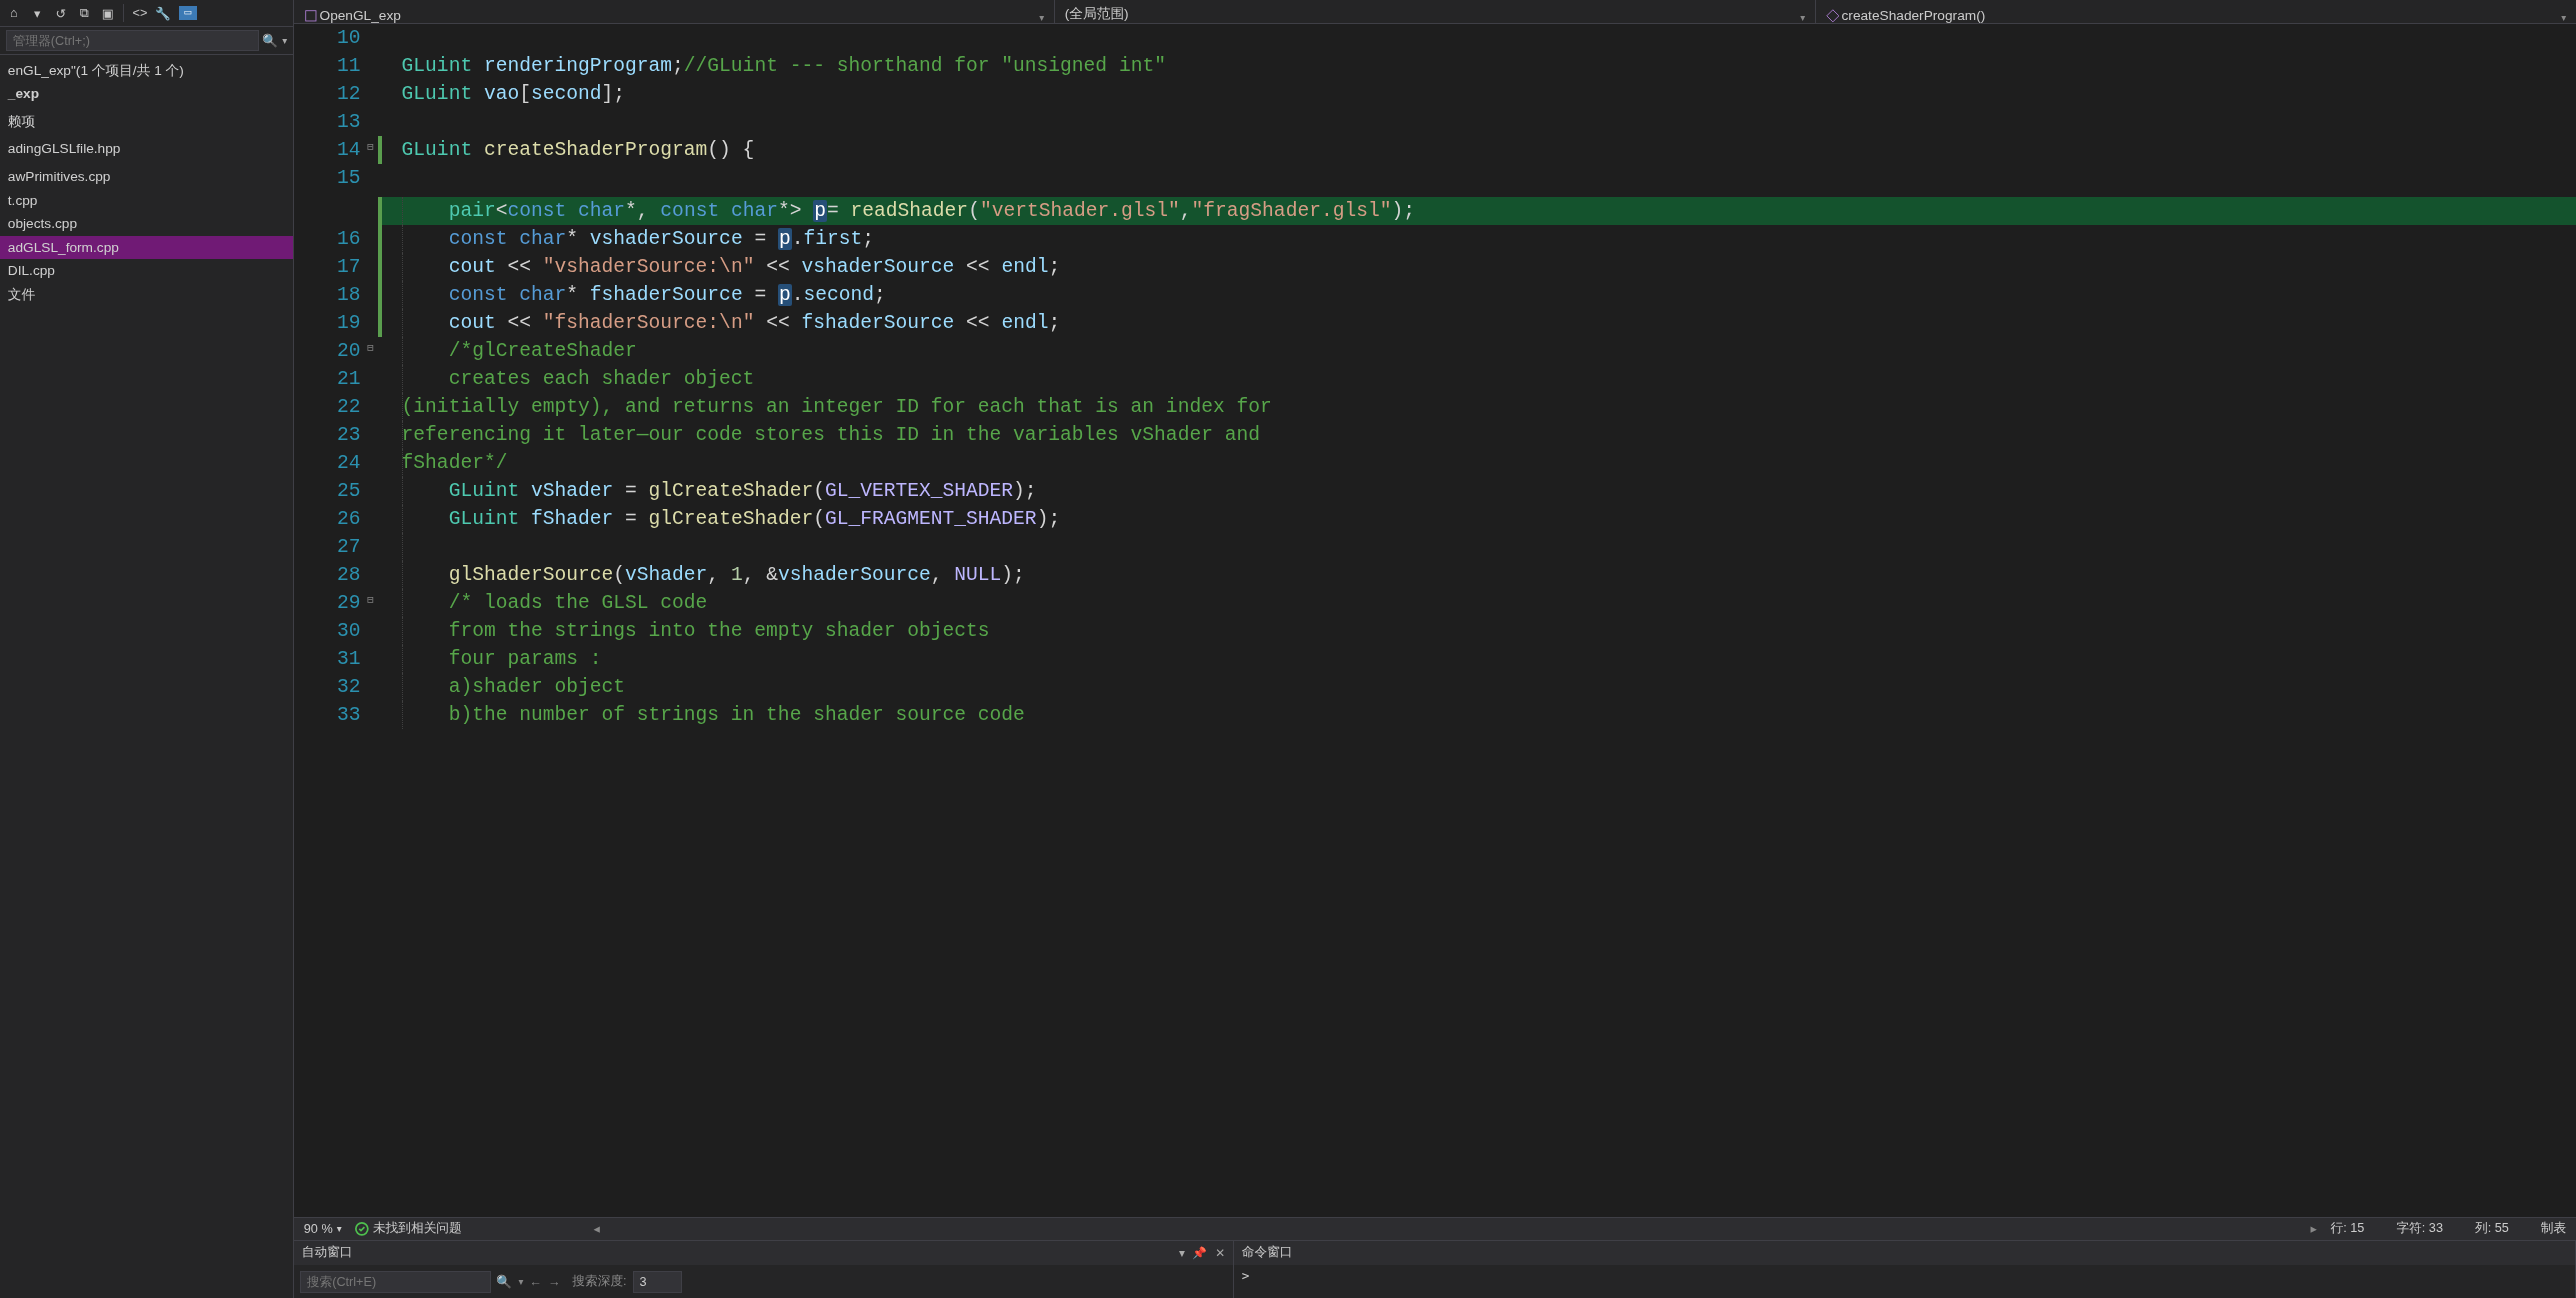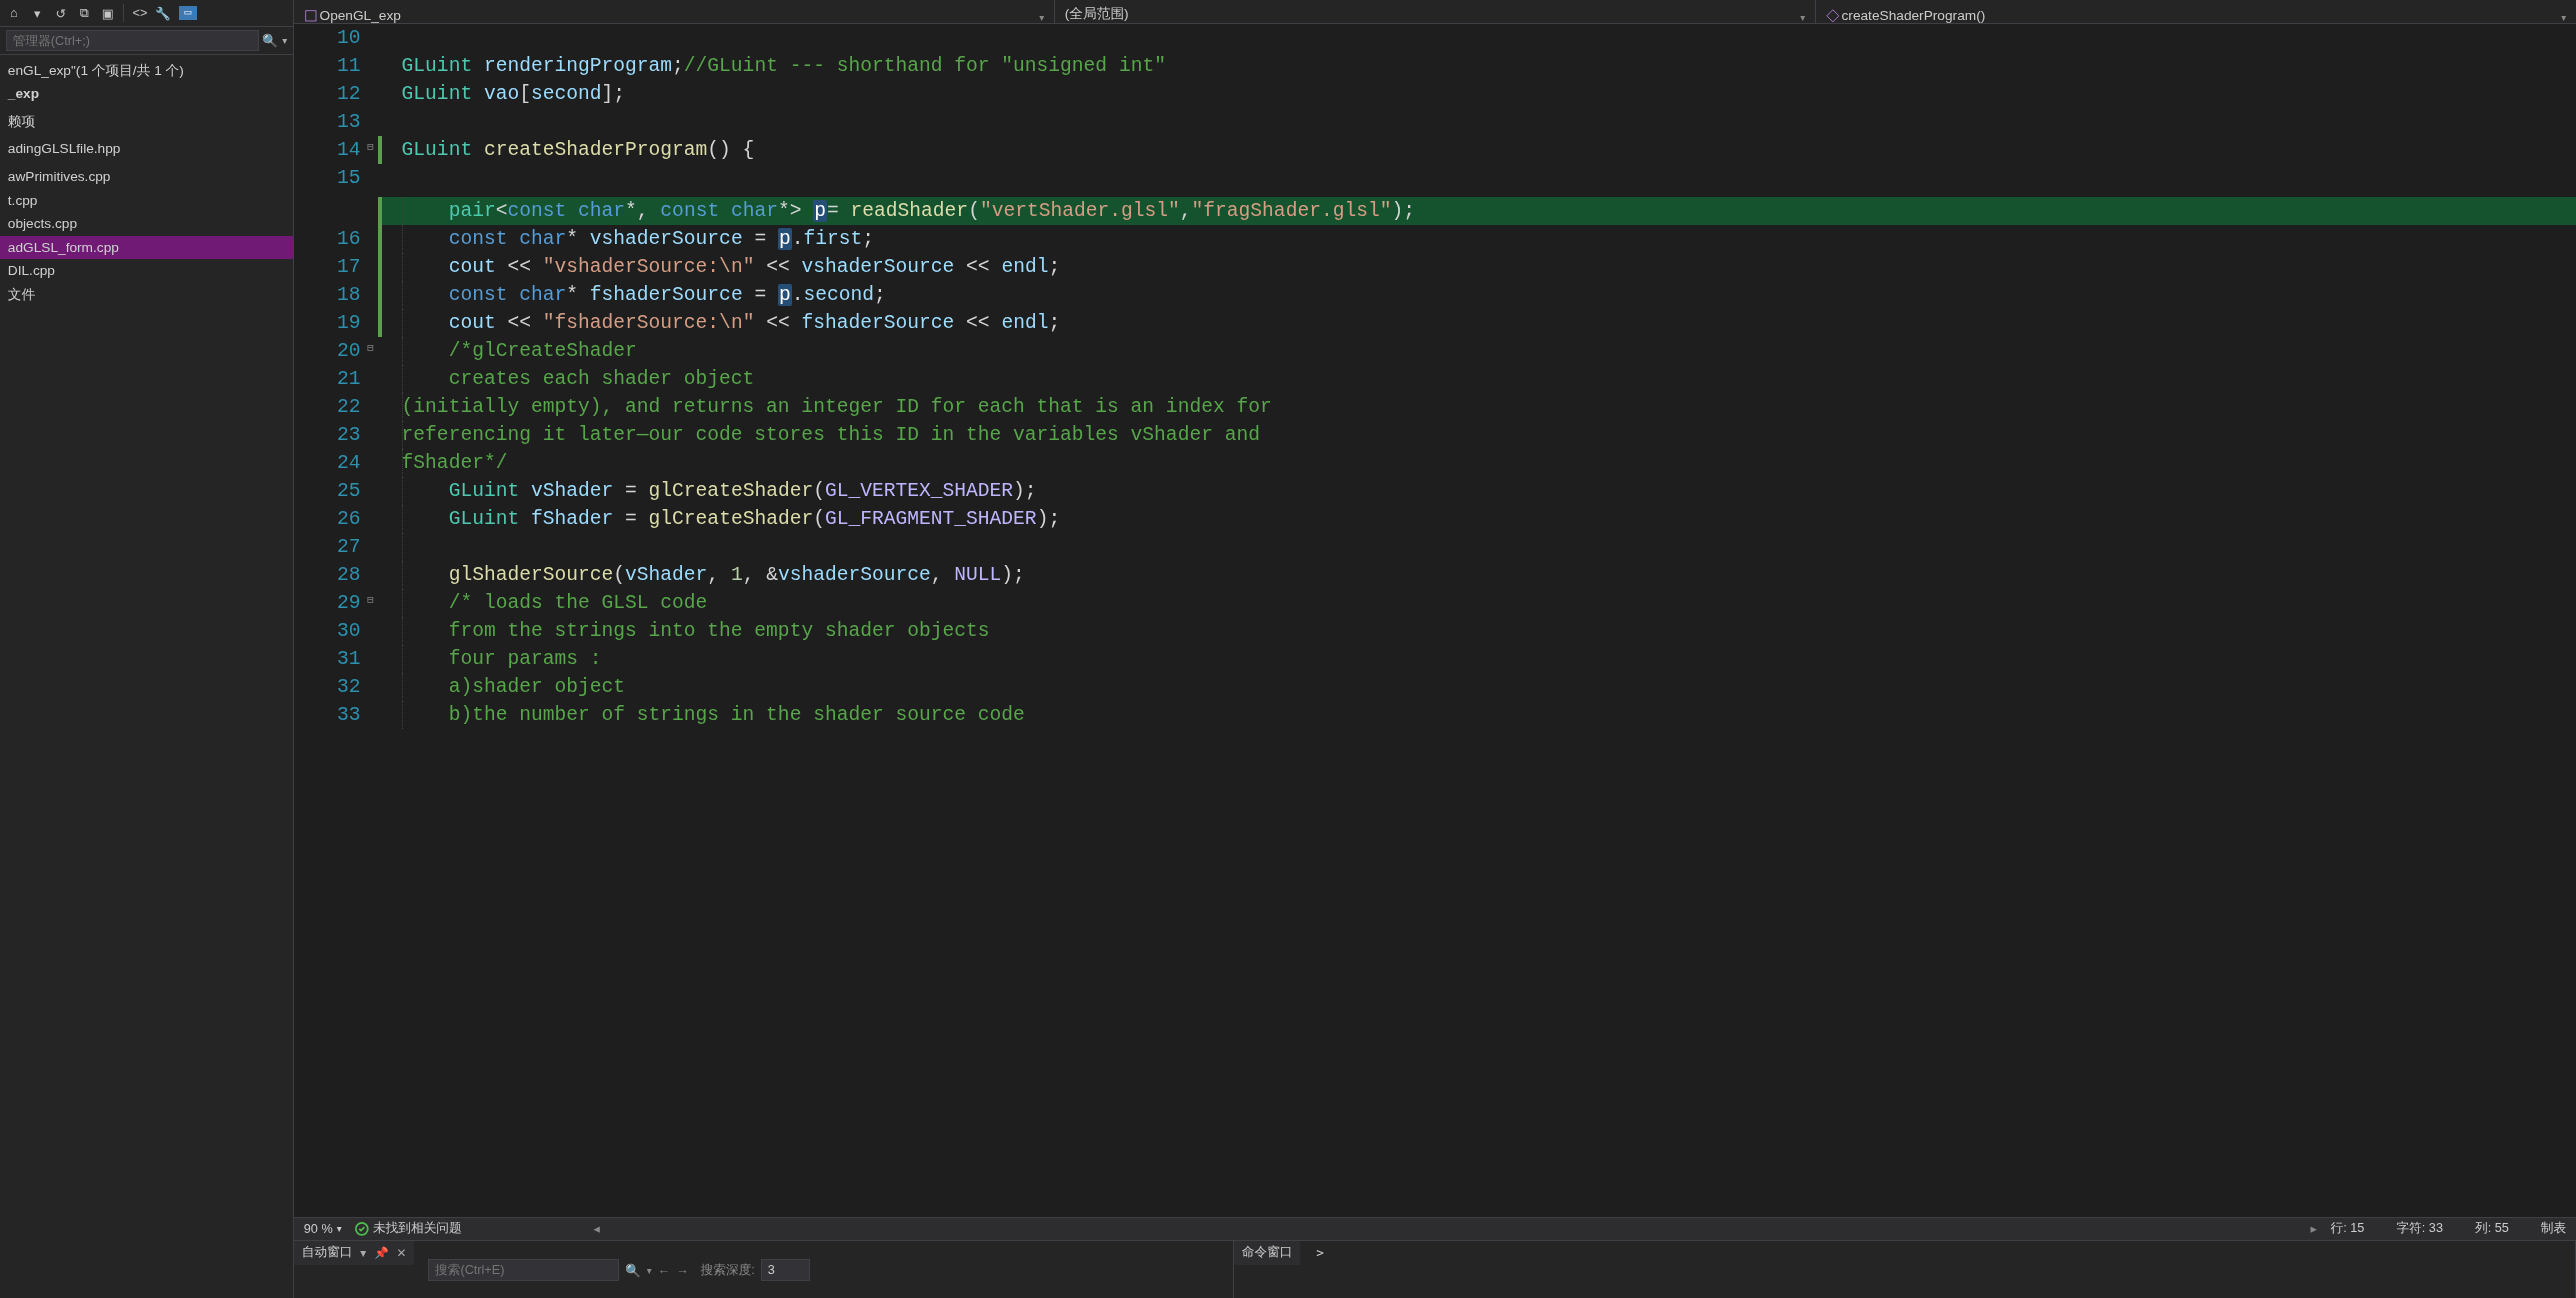--- a/index.html
+++ b/index.html
@@ -176,23 +176,22 @@
   .status-right .box { color:#ccc; }
 
   
   .bottom-panels {
     height: 59px;
     background: #252526;
     border-top: 1px solid #3f3f46;
     display: flex;
   }
   .panel {
-    display:flex;
+    display:flex;flex-direction:column;
     border-right:1px solid #3f3f46;
-    gap:8px;
   }
   .panel-left { flex: 0 0 940px; }
   .panel-right { flex:1; }
   .panel-title {
     height: 23.5px;
     background: #2d2d30;
     display:flex;align-items:center;
     padding: 0 7.8px;
     gap:7.8px;
     color:#ccc;

